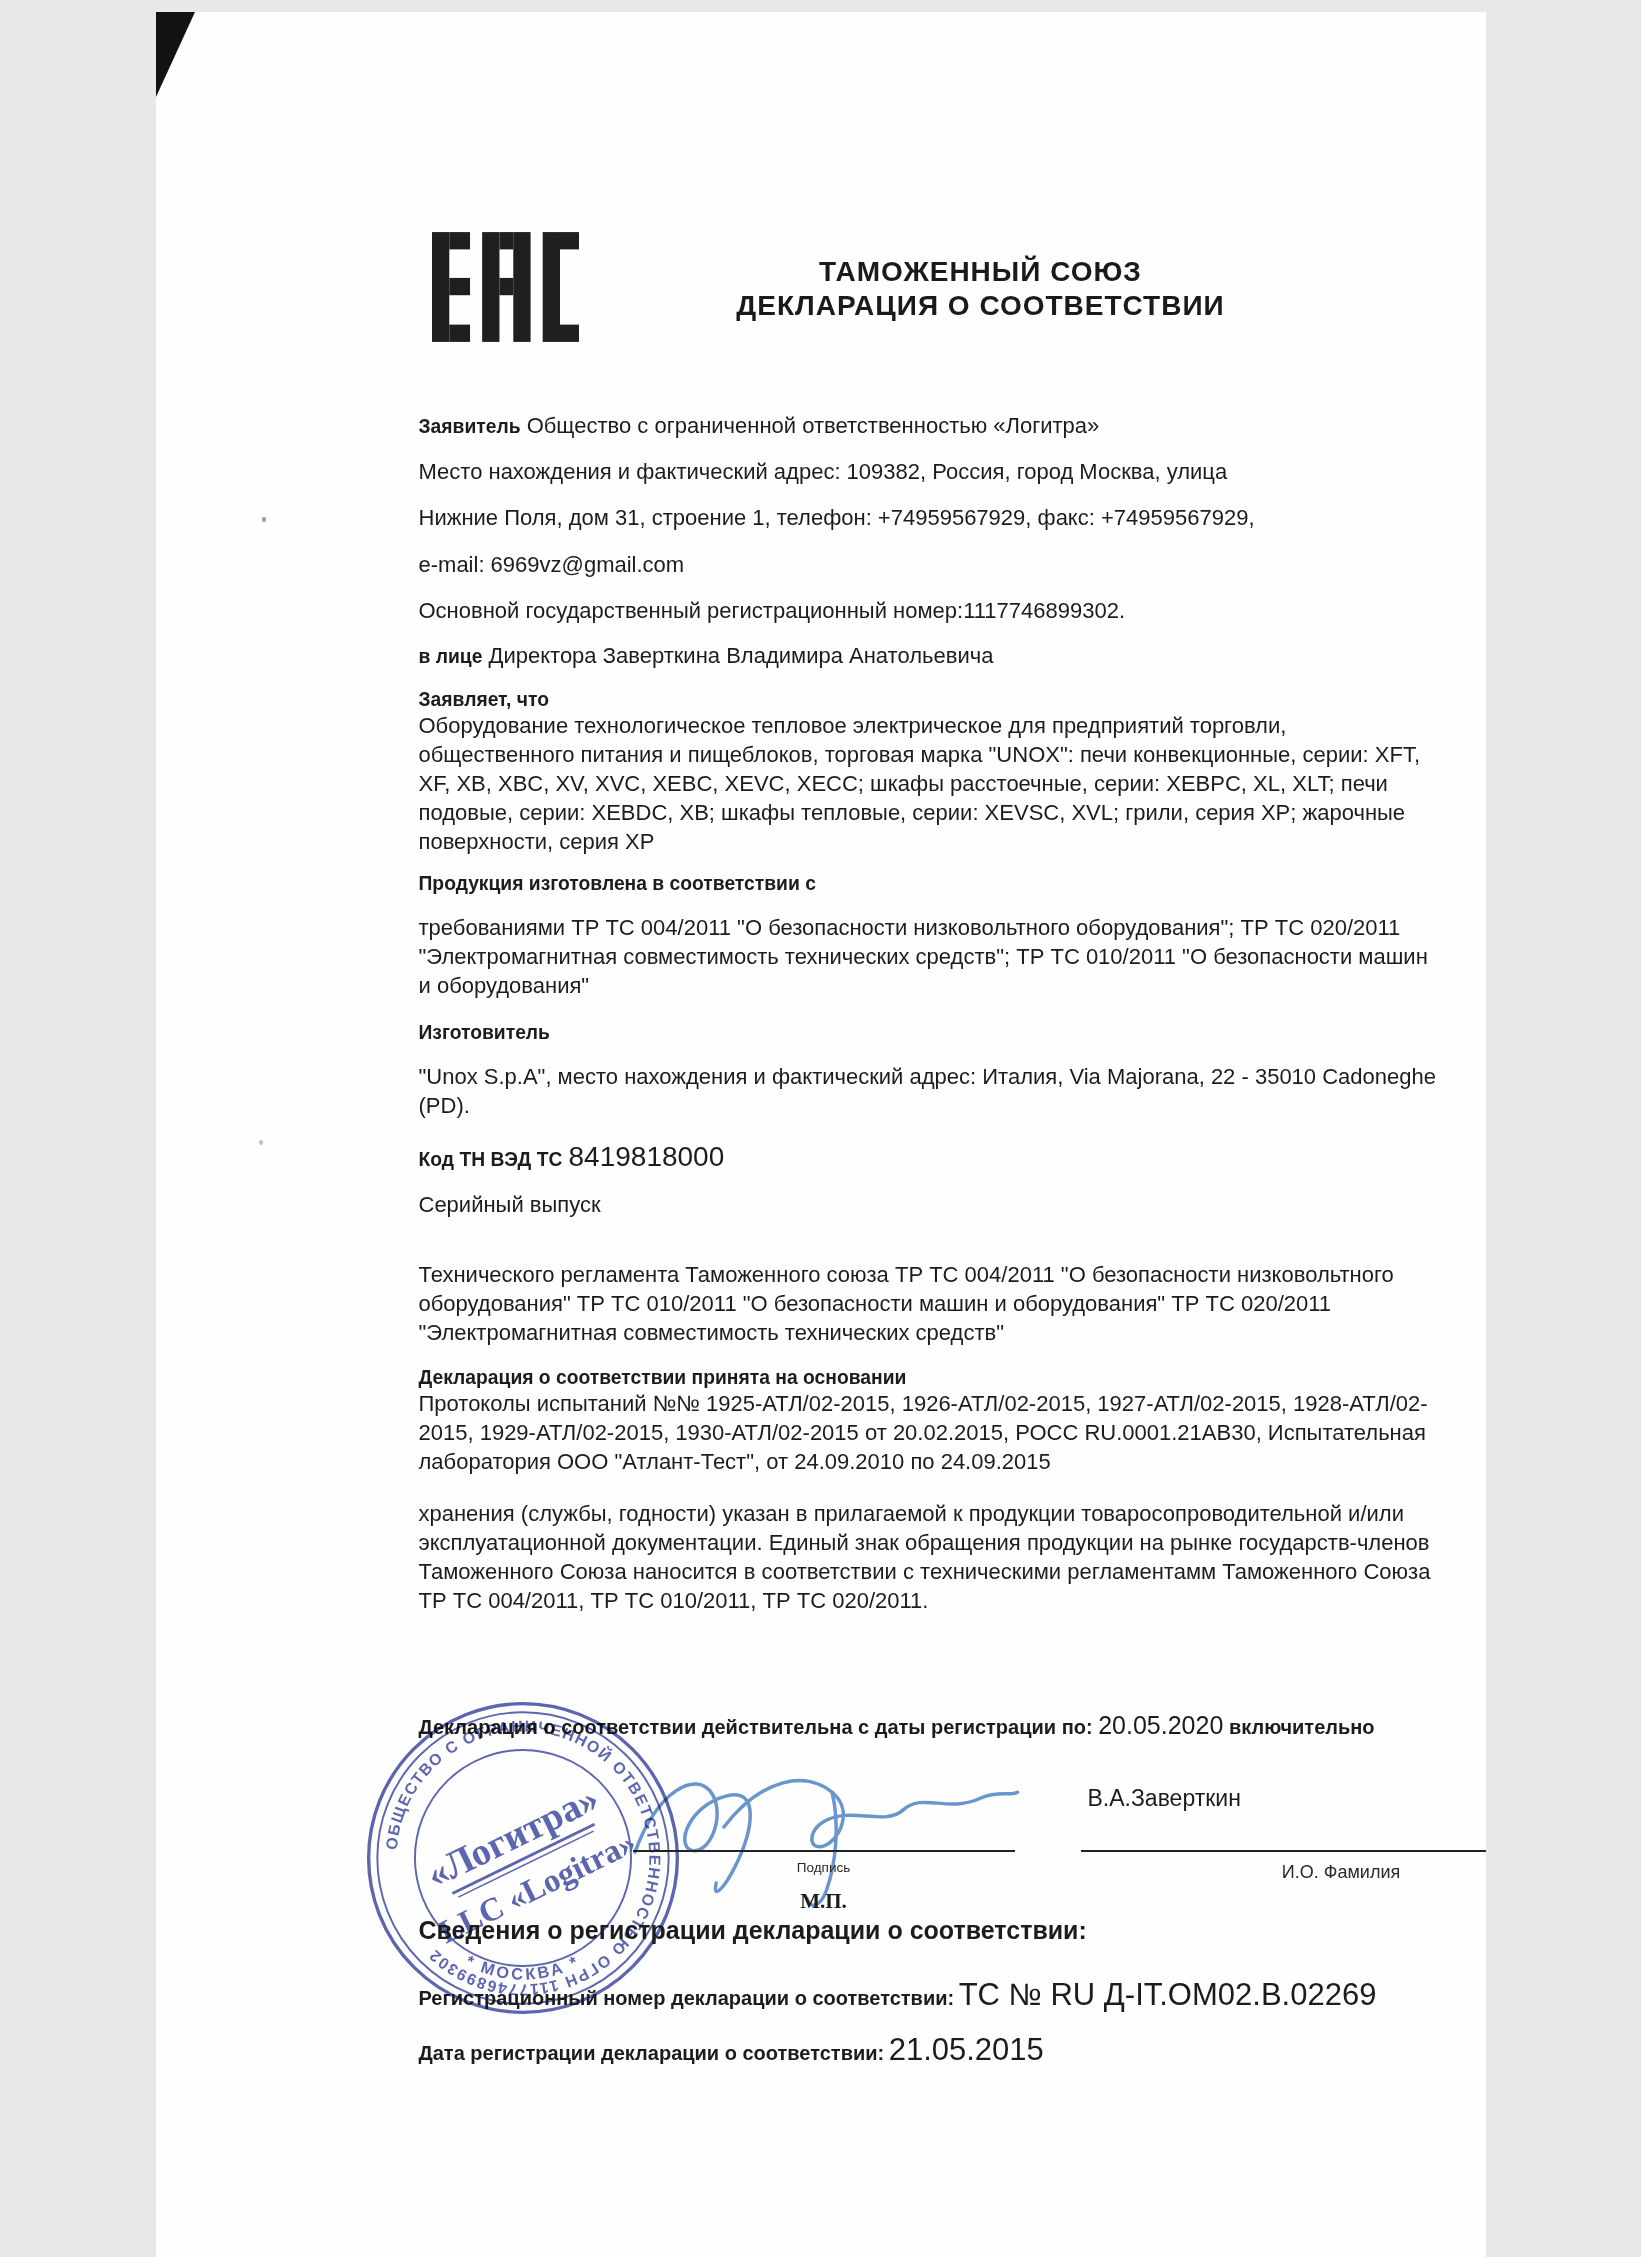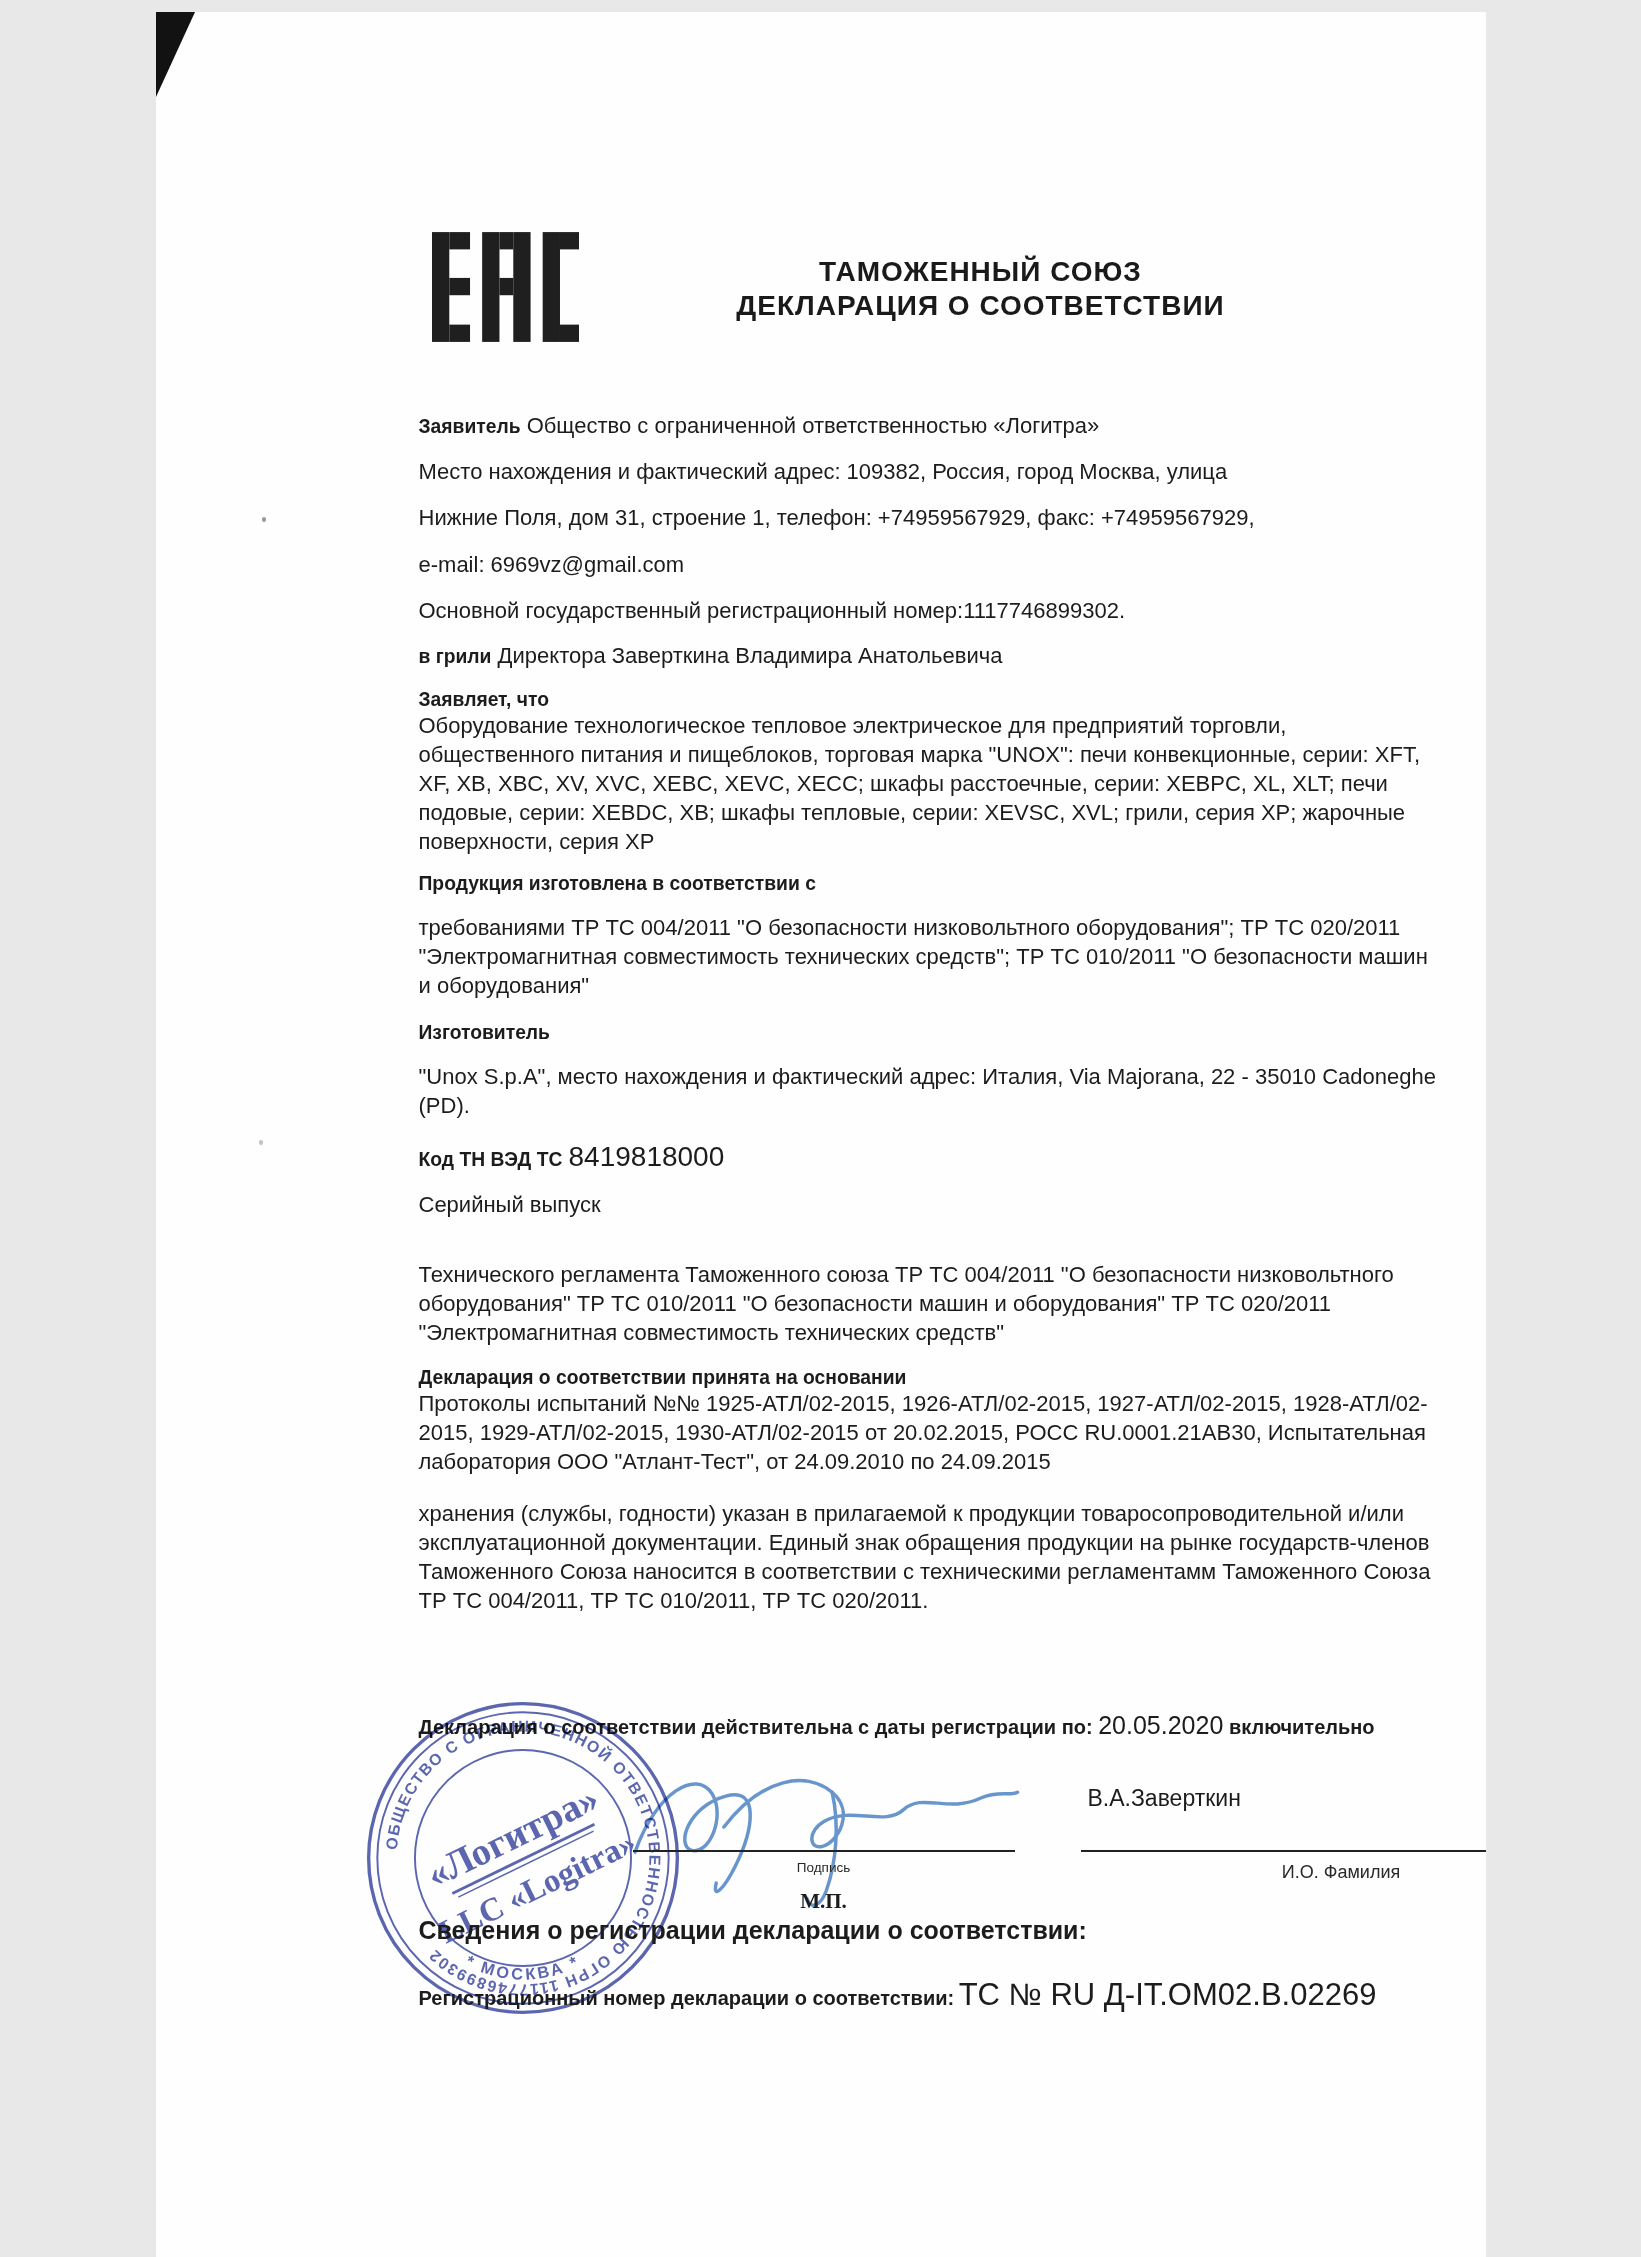--- a/index.html
+++ b/index.html
@@ -77,21 +77,21 @@
 
   <div class="tline" style="top:399px;">
     <span class="blabel">Заявитель</span>
     <span>Общество с ограниченной ответственностью «Логитра»</span>
   </div>
   <div class="tline" style="top:445px;">Место нахождения и фактический адрес: 109382, Россия, город Москва, улица</div>
   <div class="tline" style="top:491px;">Нижние Поля, дом 31, строение 1, телефон: +74959567929, факс: +74959567929,</div>
   <div class="tline" style="top:538px;">e-mail: 6969vz@gmail.com</div>
   <div class="tline" style="top:584px;">Основной государственный регистрационный номер:1117746899302.</div>
   <div class="tline" style="top:629px;">
-    <span class="blabel">в грили</span>
+    <span class="blabel">в лице</span>
     <span>Директора  Заверткина Владимира Анатольевича</span>
   </div>
 
   <div class="tline blabel" style="top:673px;">Заявляет, что</div>
   <div class="para" style="top:699px;">
     <div class="line">Оборудование технологическое тепловое электрическое для предприятий торговли,</div>
     <div class="line">общественного питания и пищеблоков, торговая марка "UNOX": печи конвекционные, серии: XFT,</div>
     <div class="line">XF, XB, XBC, XV, XVC, XEBC, XEVC, XECC; шкафы расстоечные, серии: XEBPC, XL, XLT; печи</div>
     <div class="line">подовые, серии: XEBDC, XB; шкафы тепловые, серии: XEVSC, XVL; грили, серия XP; жарочные</div>
     <div class="line">поверхности, серия XP</div>
@@ -182,15 +182,19 @@
   <div class="signer-name">В.А.Заверткин</div>
   <div class="sig-caption podpis">Подпись</div>
   <div class="mp">М.П.</div>
   <div class="sig-caption io">И.О. Фамилия</div>
 
   <div class="reg-heading">Сведения о регистрации декларации о соответствии:</div>
   <div class="reg-row" style="top:1965px;">
     <span class="lbl">Регистрационный номер декларации о соответствии:</span>
     <span class="val">ТС № RU Д-IT.ОМ02.В.02269</span>
   </div>
+  <div class="reg-row" style="top:2020px;">
+    <span class="lbl">Дата регистрации декларации о соответствии:</span>
+    <span class="val">21.05.2015</span>
+  </div>
 
 </div>
 
 
 </body></html>

